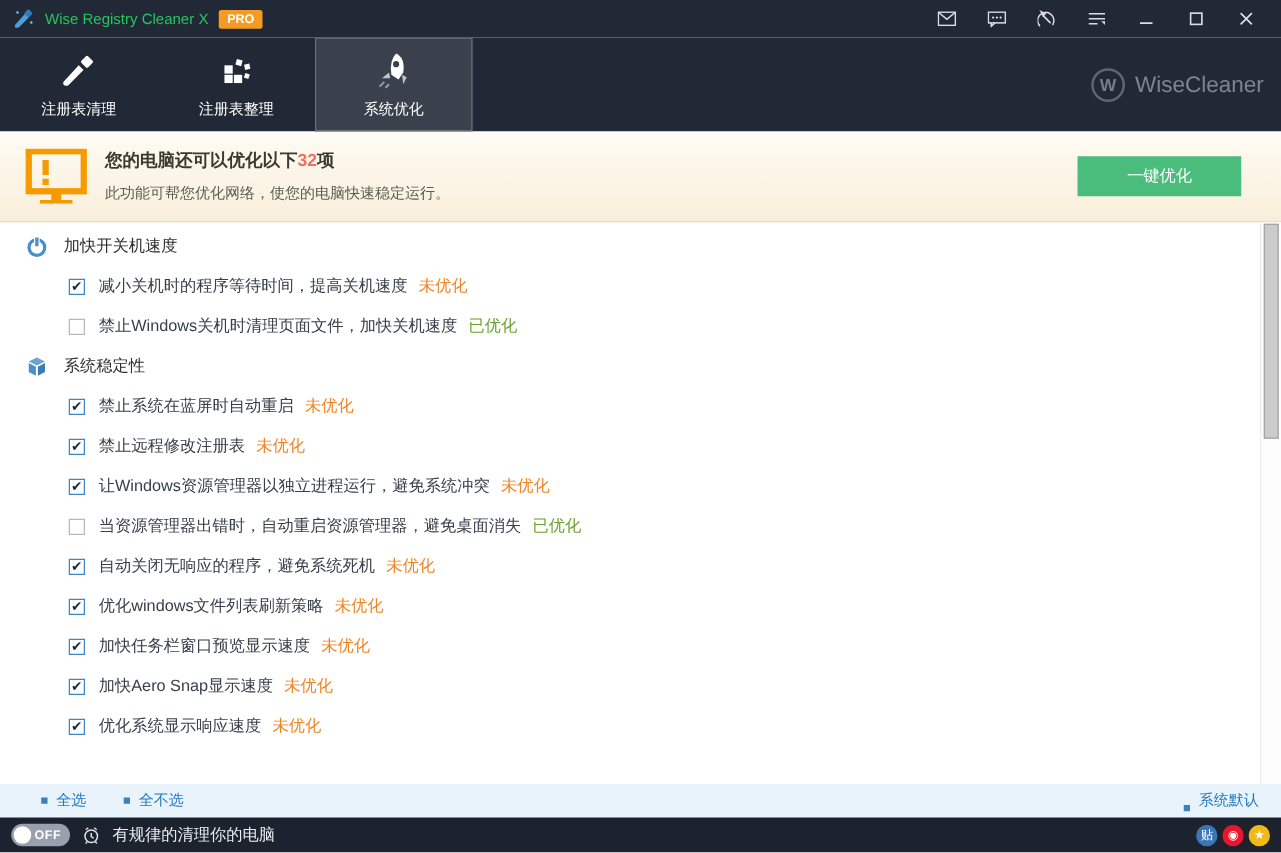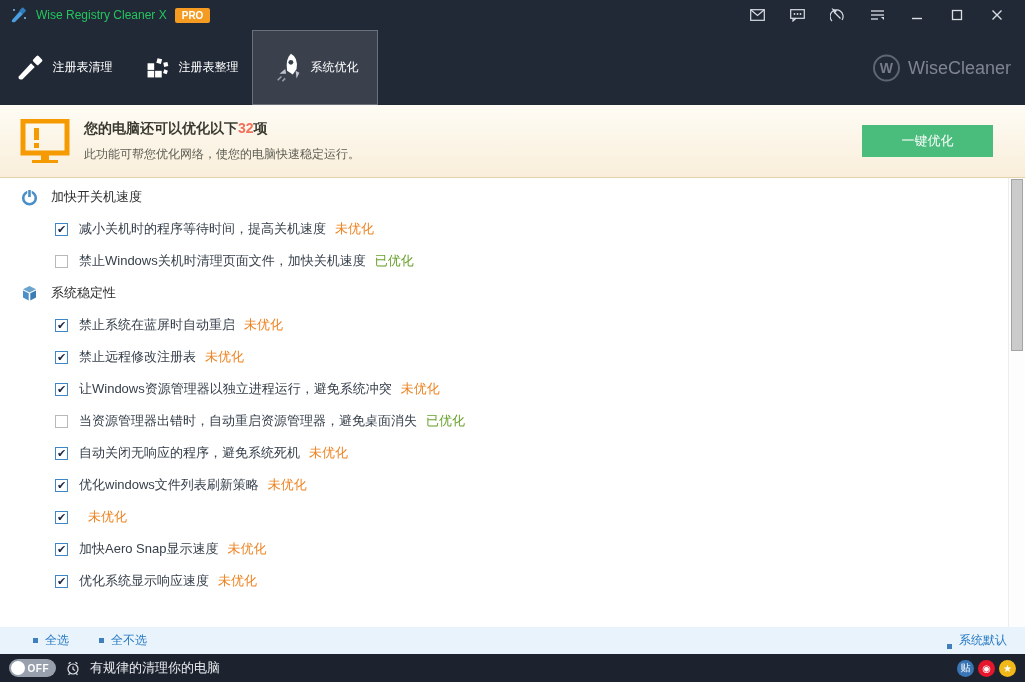--- a/index.html
+++ b/index.html
@@ -10,21 +10,21 @@
   .titlebar { height:30px; background:#222936; display:flex; align-items:center; padding:0 8px 0 10px; }
   .app-icon { width:18px; height:18px; margin-right:8px; }
   .app-title { color:#22c55e; font-size:12px; }
   .badge { background:#f59b22; color:#fff; font-size:10px; font-weight:bold; padding:2px 7px; border-radius:2px; margin-left:8px; }
   .tb-spacer { flex:1; }
   .tb-icons { display:flex; align-items:center; }
   .tb-btn { width:40px; height:30px; display:flex; align-items:center; justify-content:center; cursor:pointer; }
 
   
   .navbar { height:75px; background:#222936; display:flex; position:relative; }
-  .tab { width:126px; height:75px; display:flex; align-items:center; justify-content:center; gap:5px; color:#fff; font-size:12px; cursor:pointer; }
+  .tab { width:126px; height:75px; display:flex; flex-direction:column; align-items:center; justify-content:center; gap:5px; color:#fff; font-size:12px; cursor:pointer; }
   .tab.active { background:#3a414d; border:1px solid #6a707c; }
   .tab-label { pointer-events:none; }
   .brand { position:absolute; right:14px; top:50%; transform:translateY(-50%); display:flex; align-items:center; gap:8px; }
   .brand-circle { width:27px; height:27px; border:2px solid #5f6672; border-radius:50%; display:flex; align-items:center; justify-content:center; font-weight:bold; font-size:14px; color:#767d89; }
   .brand-name { font-size:18px; color:#7e8590; }
 
   
   .notice { height:73px; background:linear-gradient(#fefcf5,#f9eeda); border-bottom:1px solid #e3d3ae; display:flex; align-items:center; padding:0 32px 0 20px; }
   .notice-text { margin-left:14px; flex:1; }
   .notice-title { font-size:14px; font-weight:bold; color:#3a3a30; }
@@ -228,20 +228,21 @@
         <span class="item-label">自动关闭无响应的程序，避免系统死机</span>
         <span class="item-status pending">未优化</span>
       </div>
       <div class="item-row">
         <span class="checkbox checked">✔</span>
         <span class="item-label">优化windows文件列表刷新策略</span>
         <span class="item-status pending">未优化</span>
       </div>
       <div class="item-row">
         <span class="checkbox checked">✔</span>
+        <span class="item-label">加快任务栏窗口预览显示速度</span>
         <span class="item-status pending">未优化</span>
       </div>
       <div class="item-row">
         <span class="checkbox checked">✔</span>
         <span class="item-label">加快Aero Snap显示速度</span>
         <span class="item-status pending">未优化</span>
       </div>
       <div class="item-row">
         <span class="checkbox checked">✔</span>
         <span class="item-label">优化系统显示响应速度</span>

